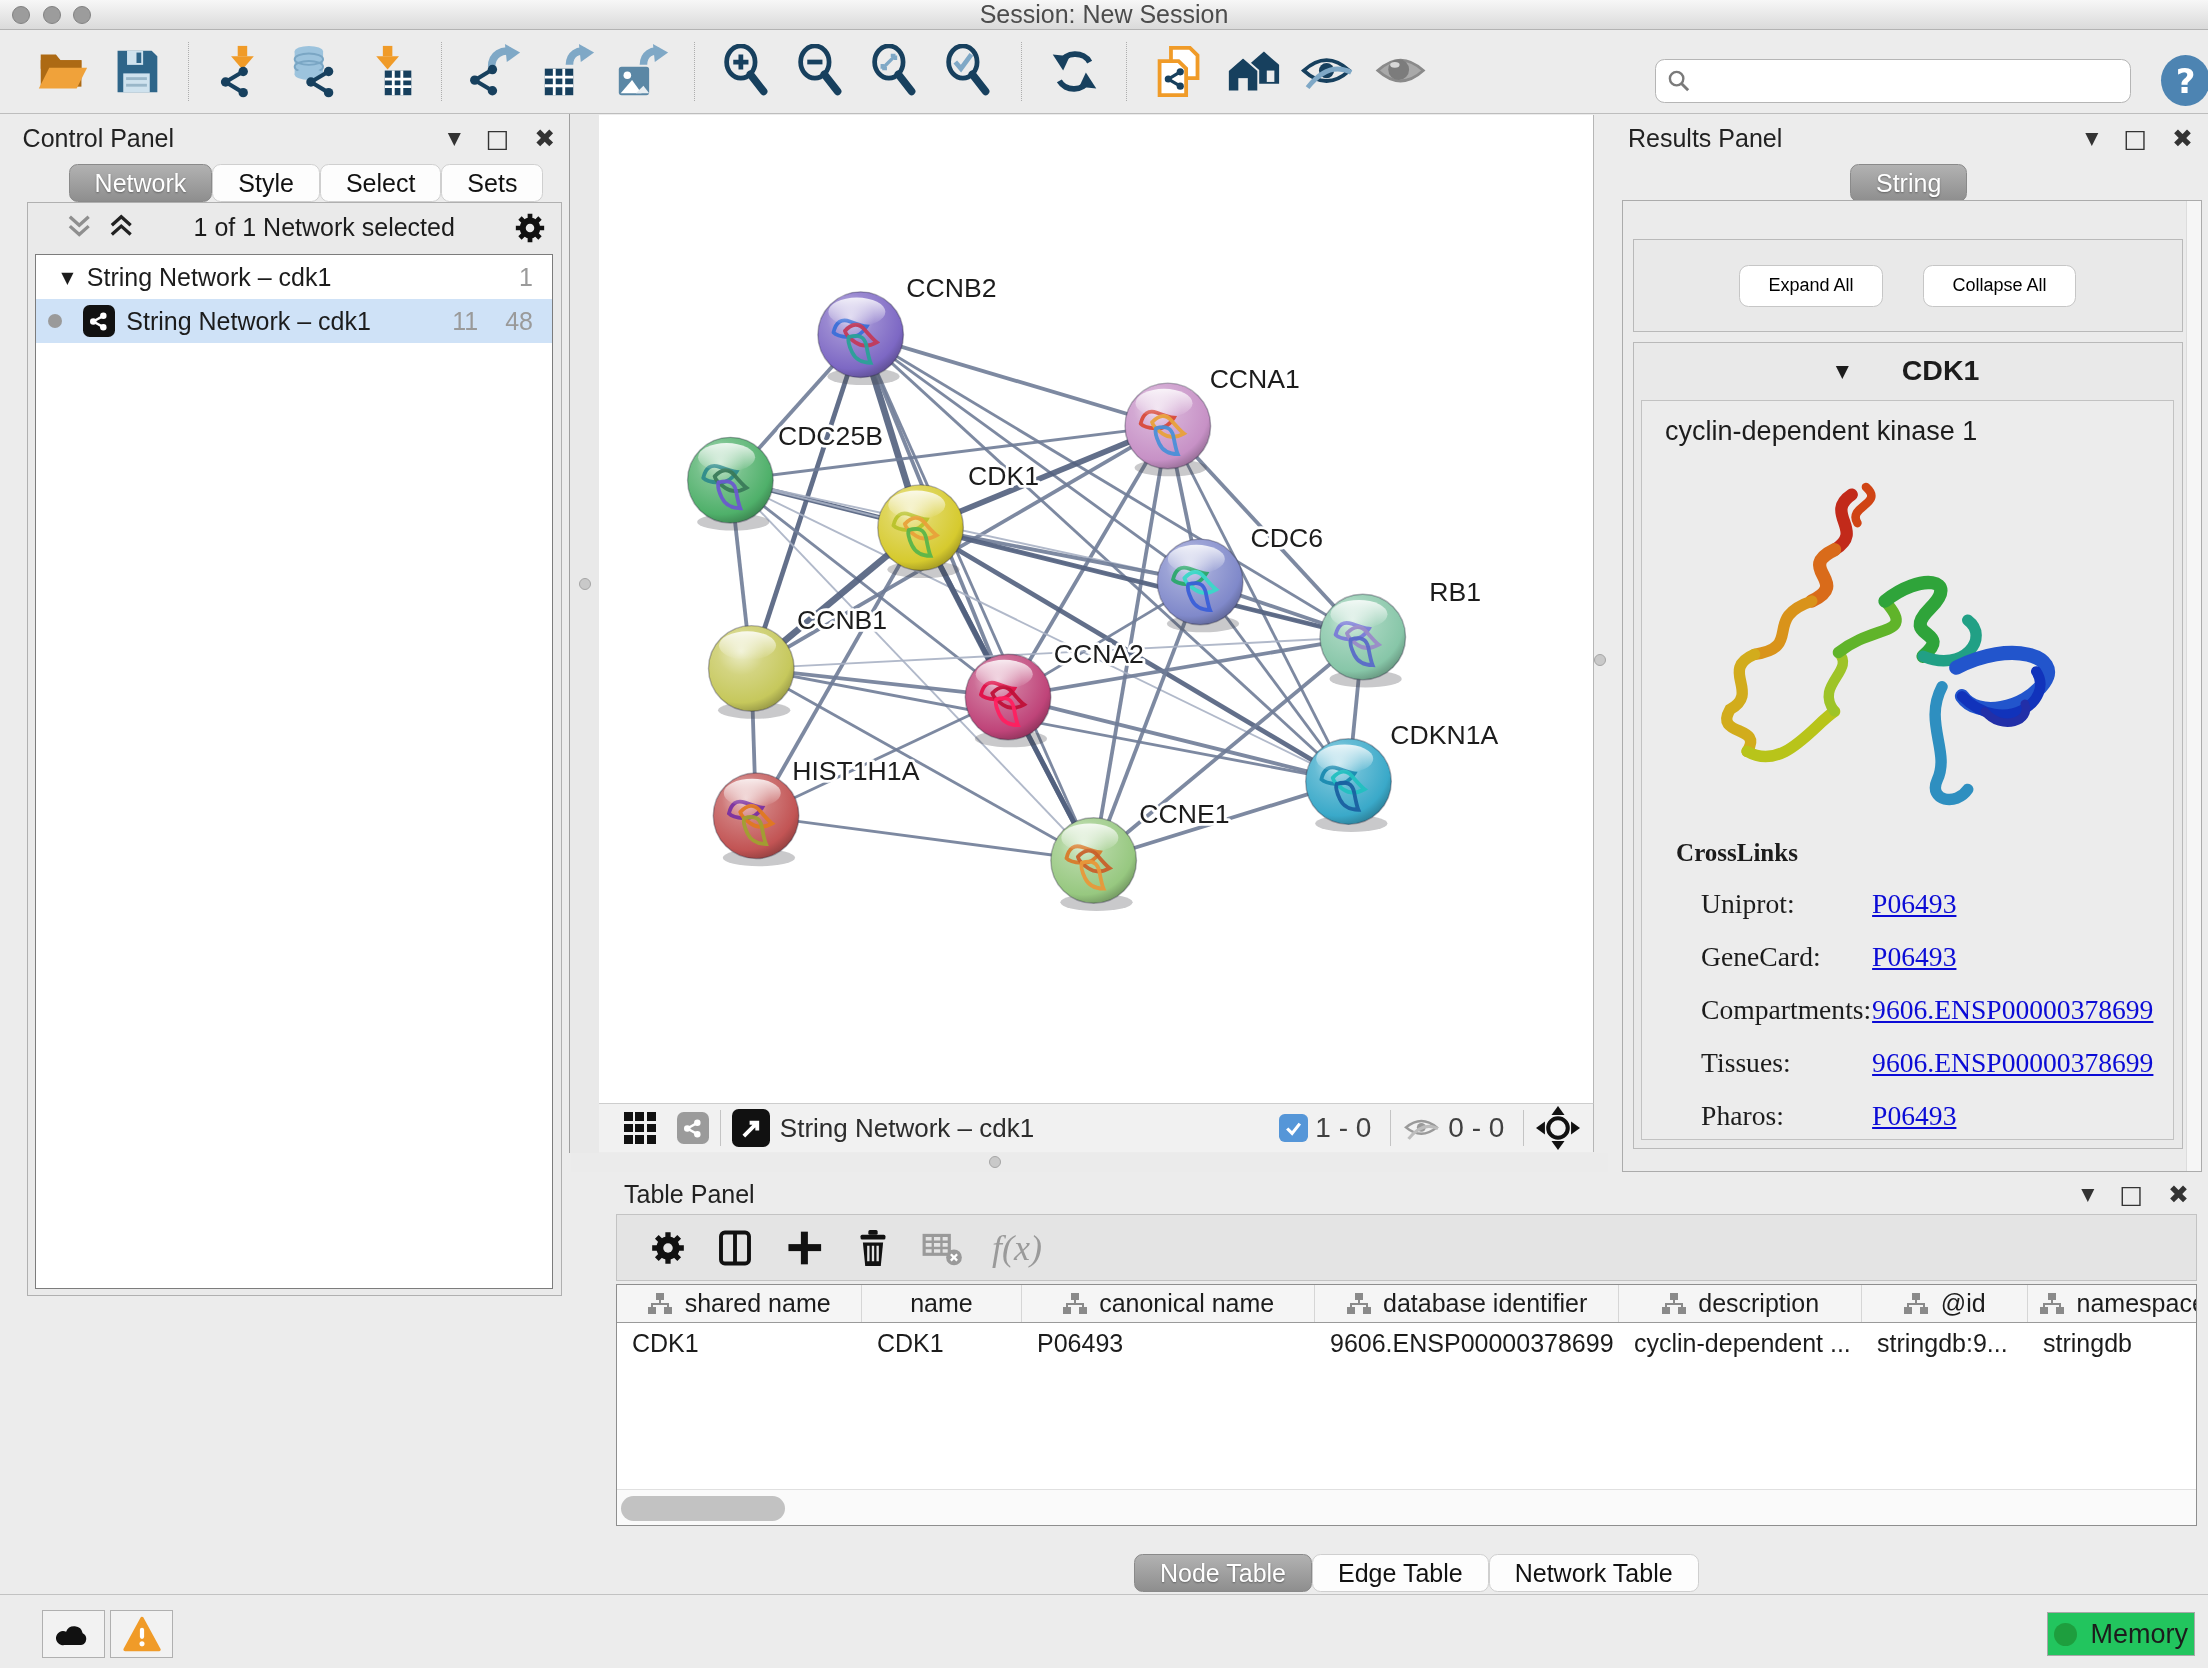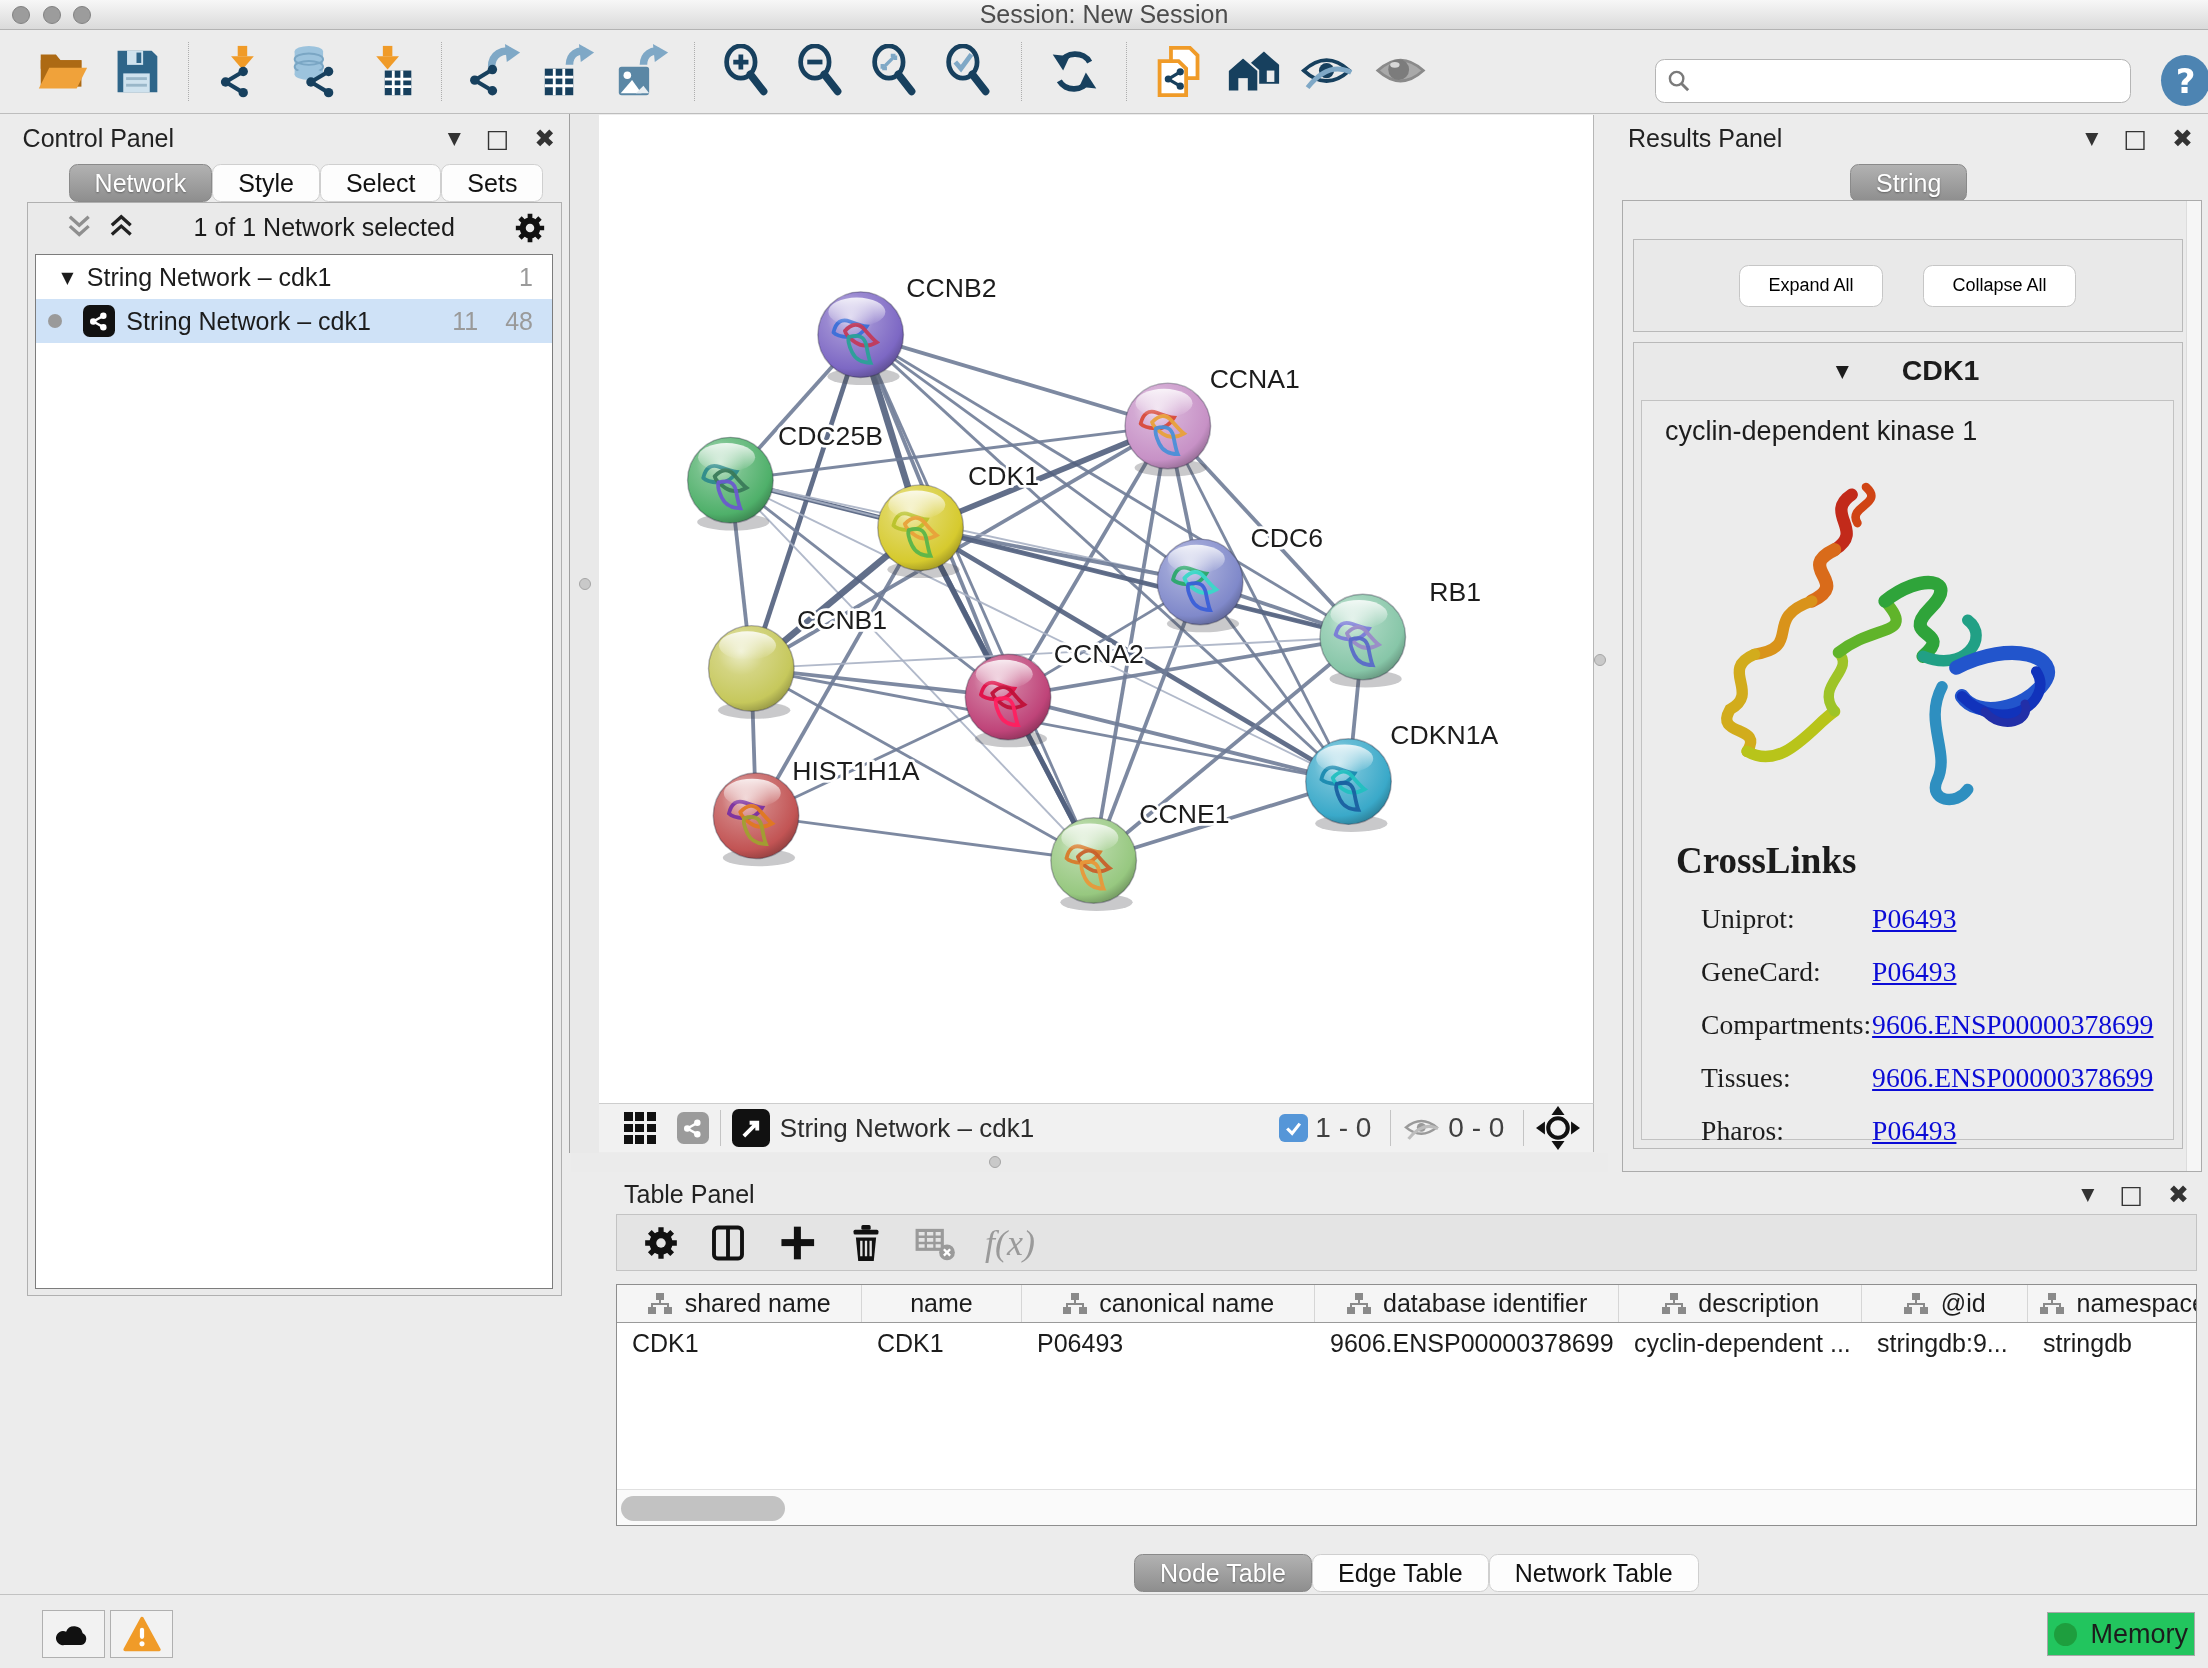--- a/index.html
+++ b/index.html
@@ -67,30 +67,30 @@
   #rp-tab { position:absolute; left:243px; top:46px; }
   #rp-viewport { position:absolute; left:15px; top:82px; width:580px; height:972px; border:1px solid #ababab; background:#ebebeb; }
   #rp-scroll { position:absolute; right:0; top:0; width:15px; height:100%; background:#f6f6f6; border-left:1px solid #dcdcdc; }
   #rp-btnbox { position:absolute; left:9.5px; top:38px; width:550px; height:93px; background:#e9e9e9; border:1.9px solid #b9b9b9; display:flex; align-items:center; justify-content:center; gap:40px; }
   .rp-btn { background:#fff; border:1px solid #c6c6c6; border-radius:9.5px; font-size:18px; padding:9.5px 28.5px; }
   #rp-nodebox { position:absolute; left:9.5px; top:141px; width:550px; height:807px; background:#e9e9e9; border:1.9px solid #b9b9b9; }
   #rp-nodehdr { height:55px; display:flex; align-items:center; justify-content:center; gap:53px; font-size:28.5px; font-weight:bold; }
   #rp-inner { position:absolute; left:7.6px; top:57px; right:7.6px; bottom:7.6px; background:#ececec; border:1px solid #c2c2c2; }
   #rp-desc { font-size:27px; padding:15px 0 0 23px; }
   #crosslinks { position:absolute; left:34px; top:438px; font-family:"Liberation Serif", serif; }
-  #cl-heading { font-size:37px; font-weight:bold; }
+  #cl-heading { font-size:25px; font-weight:bold; }
   .cl-row { display:flex; margin-top:21px; }
   .cl-label { font-size:27.6px; width:171px; margin-left:25px; }
   .cl-link { font-size:27.6px; color:#0b0bd6; text-decoration:underline; }
 
   
   #table-panel { position:absolute; left:599px; top:1172px; width:1609px; height:422px; background:#ececec; }
   #tp-header { display:flex; align-items:center; justify-content:space-between; padding:7.6px 19px 0 25px;text-align:right; }
-  #tp-toolbox { position:absolute; left:17px; top:42px; width:1581px; height:57px; background:#e4e4e4; border:1px solid #c3c3c3;
-    display:flex; align-items:center; gap:27px; padding-left:25px; }
+  #tp-toolbox { position:absolute; left:17px; top:42px; width:1581px; height:67px; background:#e4e4e4; border:1px solid #c3c3c3;
+    display:flex; align-items:center; gap:27px; padding-left:32px; }
   #tp-tablebox { position:absolute; left:17px; top:112px; width:1581px; height:242px; border:1px solid #8e8e8e; background:#fff; overflow:hidden; }
   #tbl-head { display:flex; height:38px; background:#f5f5f5; border-bottom:1.9px solid #9a9a9a; }
   .th { display:flex; align-items:center; justify-content:center; gap:11.4px; font-size:25px; border-right:1px solid #d6d6d6; overflow:hidden; white-space:nowrap; flex:0 0 auto; }
   #tbl-row { display:flex; height:40px; align-items:center; }
   .td { font-size:25px; padding-left:15px; overflow:hidden; white-space:nowrap; flex:0 0 auto; }
   #tbl-hscroll { position:absolute; left:0; bottom:0; width:100%; height:36px; background:#fafafa; border-top:1px solid #e0e0e0; }
   #tbl-thumb { position:absolute; left:3.8px; top:5.7px; width:164px; height:25px; border-radius:12.4px; background:#c2c2c2; }
   #tp-tabs { position:absolute; left:535px; top:382px; display:flex; }
 
   

